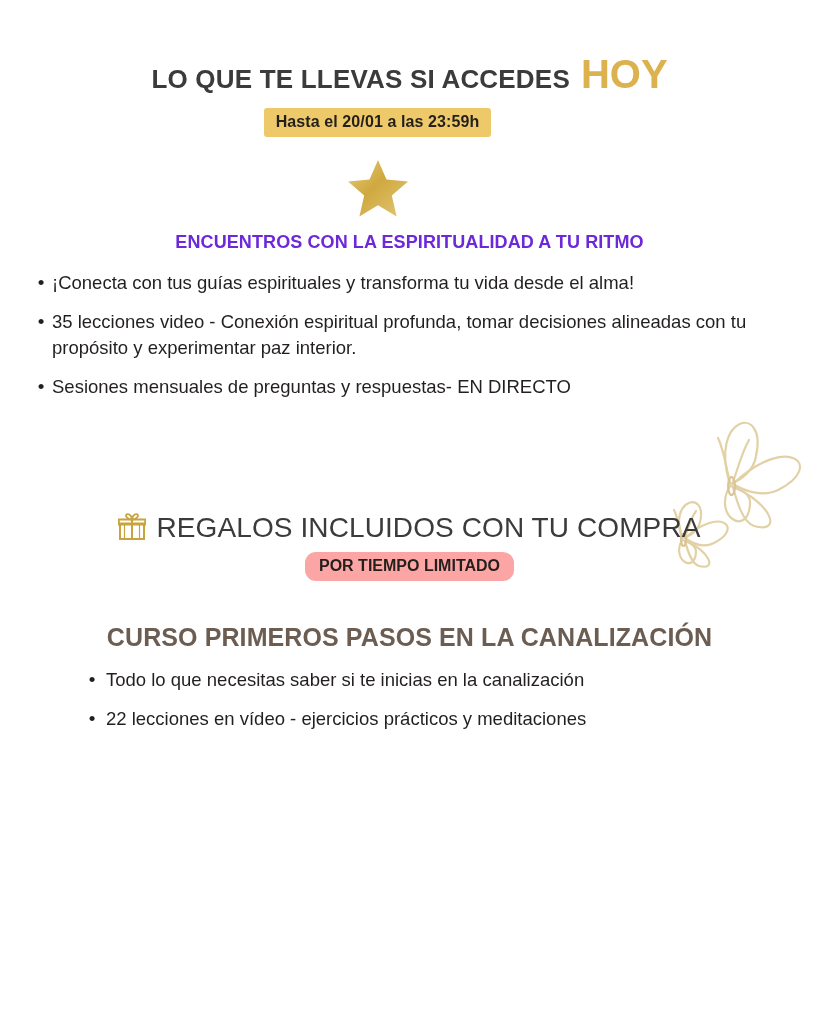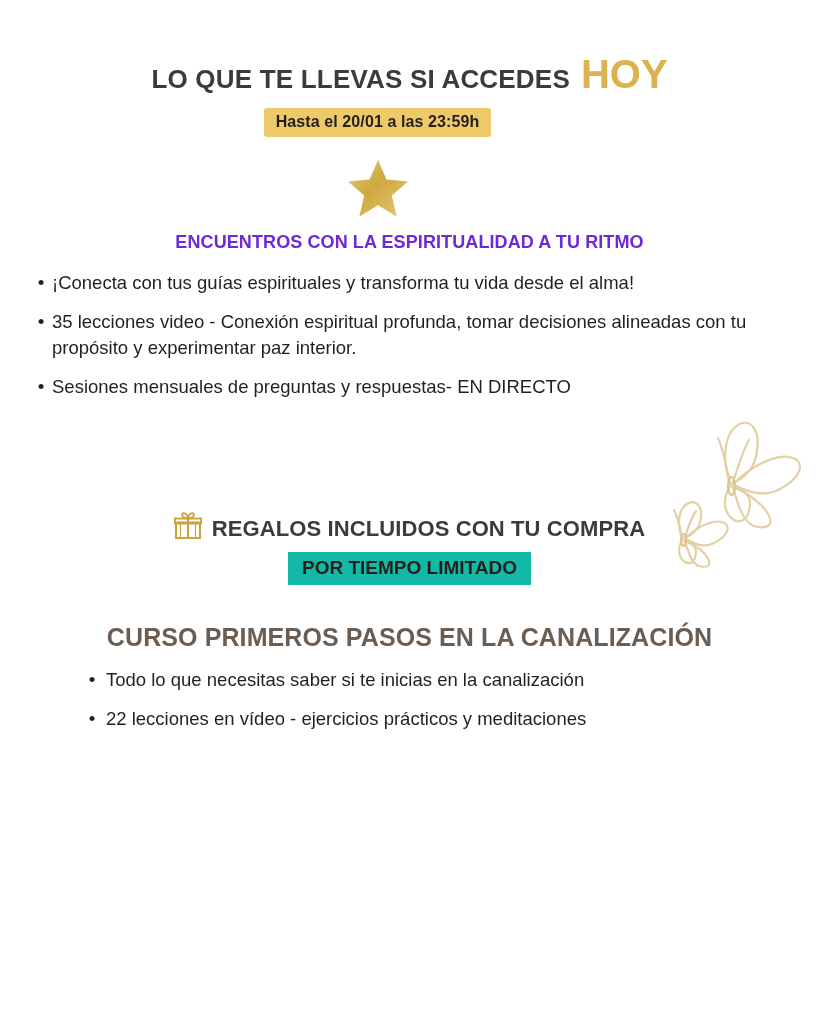--- a/index.html
+++ b/index.html
@@ -130,41 +130,41 @@
     width: 819px;
     text-align: center;
     white-space: nowrap;
   }
   .gift-head .gift-icon {
     display: inline-block;
     vertical-align: -4px;
     margin-right: 10px;
   }
   .gift-head .gift-text {
-    font-size: 22px;
-    font-weight: bold;
+    font-size: 28px;
+    font-weight: normal;
     color: #3b3b3b;
     letter-spacing: 0.1px;
   }
 
   .limited-wrap {
     position: absolute;
     top: 552px;
     left: 0;
     width: 819px;
     text-align: center;
   }
   .limited {
     display: inline-block;
-    background: #14b8a6;
+    background: #fca5a5;
     color: #241f1c;
-    font-size: 19px;
+    font-size: 16px;
     font-weight: bold;
     padding: 5px 14px 6px 14px;
-    border-radius: 0;
+    border-radius: 11px;
   }
 
   
   .sec2-title {
     position: absolute;
     top: 623px;
     left: 0;
     width: 819px;
     text-align: center;
     font-size: 25px;

